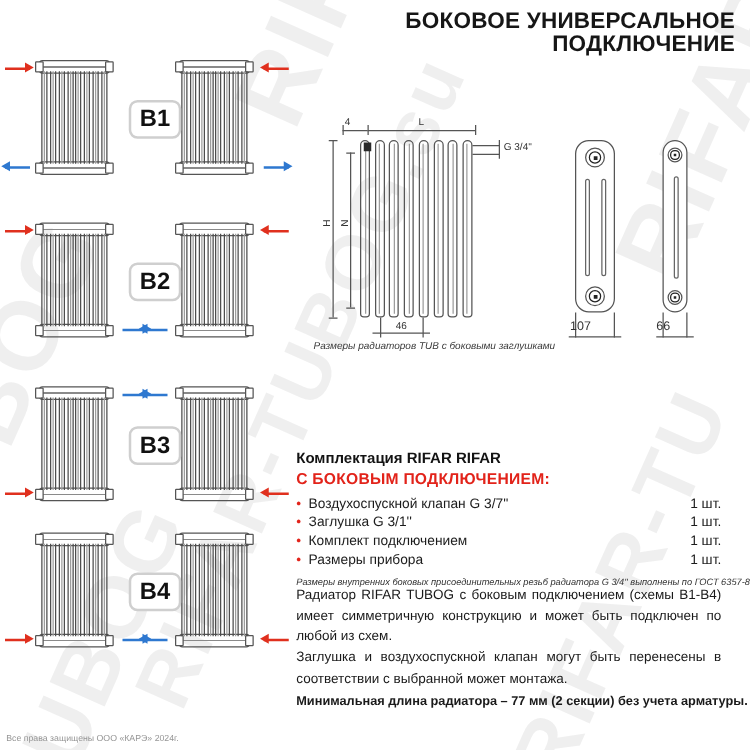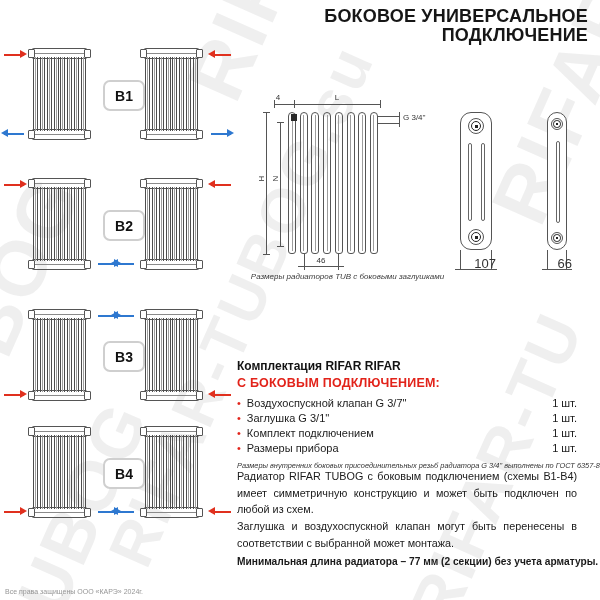--- a/index.html
+++ b/index.html
@@ -30,21 +30,21 @@
   .nub.tl{left:0;top:1px}.nub.tr{right:0;top:1px}.nub.bl{left:0;bottom:1px}.nub.br{right:0;bottom:1px}
   .rad-cap{position:absolute;left:3px;right:3px;height:9px;border:1px solid #555;border-radius:3px;
            background:linear-gradient(to bottom,transparent 44%,#8a8a8a 44%,#8a8a8a 56%,transparent 56%);}
   .rad-cap.top{top:0}.rad-cap.bottom{bottom:0}
   .rad-tubes{position:absolute;left:5px;right:5px;top:9px;bottom:9px;display:flex;justify-content:space-between;}
   .tube{width:3px;height:100%;border-left:1px solid #4d4d4d;border-right:1px solid #4d4d4d;position:relative;}
   .tube::after{content:"";position:absolute;left:1px;top:0;bottom:0;width:1px;background:#9d9d9d;}
 
   .slabel{position:absolute;left:95px;top:34px;width:38px;height:27px;background:#fff;
           border:2px solid #cfcfcf;border-radius:7px;display:flex;align-items:center;justify-content:center;
-          font-weight:bold;font-size:14px;color:#111;}
+          font-weight:bold;font-size:19px;color:#111;}
 
   .arrow{position:absolute;width:24px;height:9px;}
   .arrow::before{content:"";position:absolute;top:3.5px;left:2px;right:2px;height:2px;background:currentColor;}
   .arrow.dir-right::after{content:"";position:absolute;right:-1px;top:0;
       border-left:7px solid currentColor;border-top:4.5px solid transparent;border-bottom:4.5px solid transparent;}
   .arrow.dir-left::after{content:"";position:absolute;left:-1px;top:0;
       border-right:7px solid currentColor;border-top:4.5px solid transparent;border-bottom:4.5px solid transparent;}
   .a-L-tl{left:-6px;top:4px}.a-L-bl{left:-6px;bottom:4px}
   .a-L-tr{left:88px;top:4px}.a-L-br{left:88px;bottom:4px}
   .a-R-tl{left:104px;top:4px}.a-R-bl{left:104px;bottom:4px}
@@ -59,32 +59,32 @@
   .dimline-h{position:absolute;height:1px;background:#555;}
   .dimline-v{position:absolute;width:1px;background:#555;}
   .dlabel{position:absolute;font-size:8px;color:#333;text-align:center;}
   .rot{transform:rotate(-90deg);}
   .tcaption{position:absolute;left:250px;top:272px;width:195px;text-align:center;font-style:italic;
             font-size:8px;color:#3a3a3a;z-index:1;}
 
   
   .profile{position:absolute;z-index:1;}
   .profA{left:460px;top:112px;width:34px;height:164px;}
-  .profB{left:547px;top:112px;width:24px;height:164px;}
+  .profB{left:530px;top:112px;width:24px;height:164px;}
   .pbody{position:absolute;left:0;top:0;border:1px solid #555;box-sizing:border-box;background:#fff;}
   .pcirc{position:absolute;border:1px solid #555;border-radius:50%;background:#fff;box-sizing:border-box;}
   .pcA{width:16px;height:16px;}
   .pcA::before{content:"";position:absolute;left:2px;top:2px;width:8px;height:8px;border:1.5px solid #222;border-radius:50%;}
   .pcA::after{content:"";position:absolute;left:5.8px;top:5.8px;width:3px;height:3px;background:#222;}
   .pcB{width:12px;height:12px;}
   .pcB::before{content:"";position:absolute;left:1.2px;top:1.2px;width:5.5px;height:5.5px;border:1.5px solid #222;border-radius:50%;}
   .pcB::after{content:"";position:absolute;left:4px;top:4px;width:2px;height:2px;background:#222;}
   .slot{position:absolute;width:4px;border:1px solid #666;border-radius:2px;box-sizing:border-box;}
   .pext{position:absolute;box-sizing:border-box;border-left:1px solid #555;border-right:1px solid #555;}
-  .pdim{position:absolute;font-size:13px;color:#333;text-align:right;}
+  .pdim{position:absolute;font-size:10px;color:#333;text-align:left;}
   .pdimline{position:absolute;height:1px;background:#555;}
 
   
   .kit{position:absolute;left:237px;top:359px;width:340px;z-index:1;}
   .kit-title{font-size:12px;font-weight:bold;color:#131313;margin:0 0 3px;}
   .kit-sub{font-size:12.5px;font-weight:bold;margin:0 0 5px;letter-spacing:.2px;}
   .kit-row{display:flex;justify-content:space-between;font-size:11px;color:#1c1c1c;padding:1.5px 0;}
   .kit-item{display:flex;gap:6px;}
   .kit-note{font-size:7.4px;font-style:italic;color:#333;margin-top:6px;white-space:nowrap;}
 

